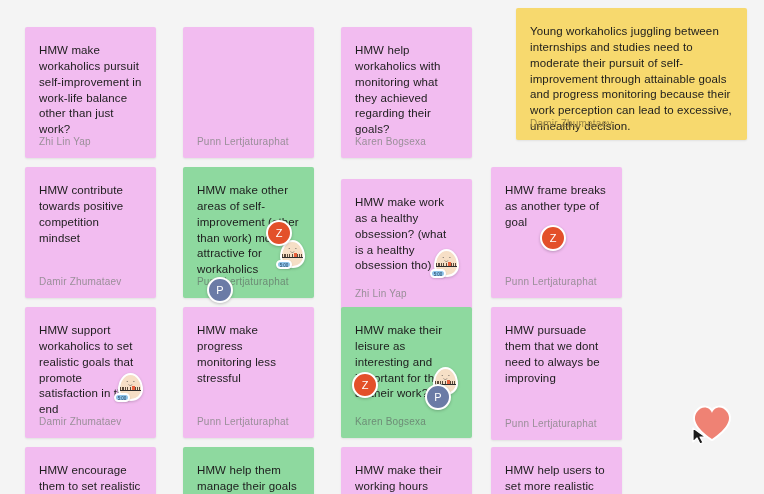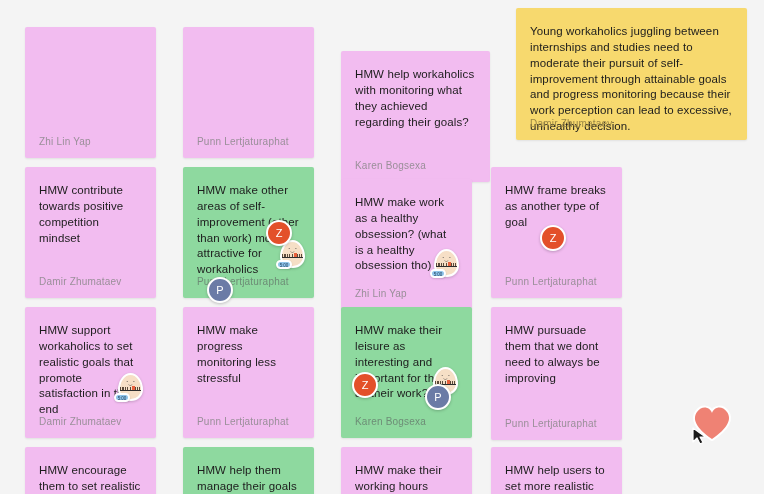--- a/index.html
+++ b/index.html
@@ -108,28 +108,29 @@
 
   
   #heart-cursor { position: absolute; z-index: 40; }
 </style>
 </head>
 <body>
 
 <div id="board">
 
   <div class="card note-pink" style="left:25px; top:27px; width:131px; height:131px; background:#f2bcf0;">
+    <div class="card-text">HMW make workaholics pursuit self-improvement in work-life balance other than just work?</div>
     <div class="card-author">Zhi Lin Yap</div>
   </div>
 
   <div class="card note-pink" style="left:183px; top:27px; width:131px; height:131px; background:#f2bcf0;">
     <div class="card-author">Punn Lertjaturaphat</div>
   </div>
 
-  <div class="card note-pink" style="left:341px; top:27px; width:149px; height:131px; background:#f2bcf0;margin-top:24px;">
+  <div class="card note-pink" style="left:341px; top:27px; width:131px; height:131px; background:#f2bcf0;">
     <div class="card-text">HMW help workaholics with monitoring what they achieved regarding their goals?</div>
     <div class="card-author">Karen Bogsexa</div>
   </div>
 
   <div class="card note-yellow" style="left:516px; top:8px; width:231px; height:132px; background:#f7d96e;">
     <div class="card-text">Young workaholics juggling between internships and studies need to moderate their pursuit of self-improvement through attainable goals and progress monitoring because their work perception can lead to excessive, unhealthy decision.</div>
     <div class="card-author">Damir Zhumataev</div>
   </div>
 
   <div class="card note-pink" style="left:25px; top:167px; width:131px; height:131px; background:#f2bcf0;">

